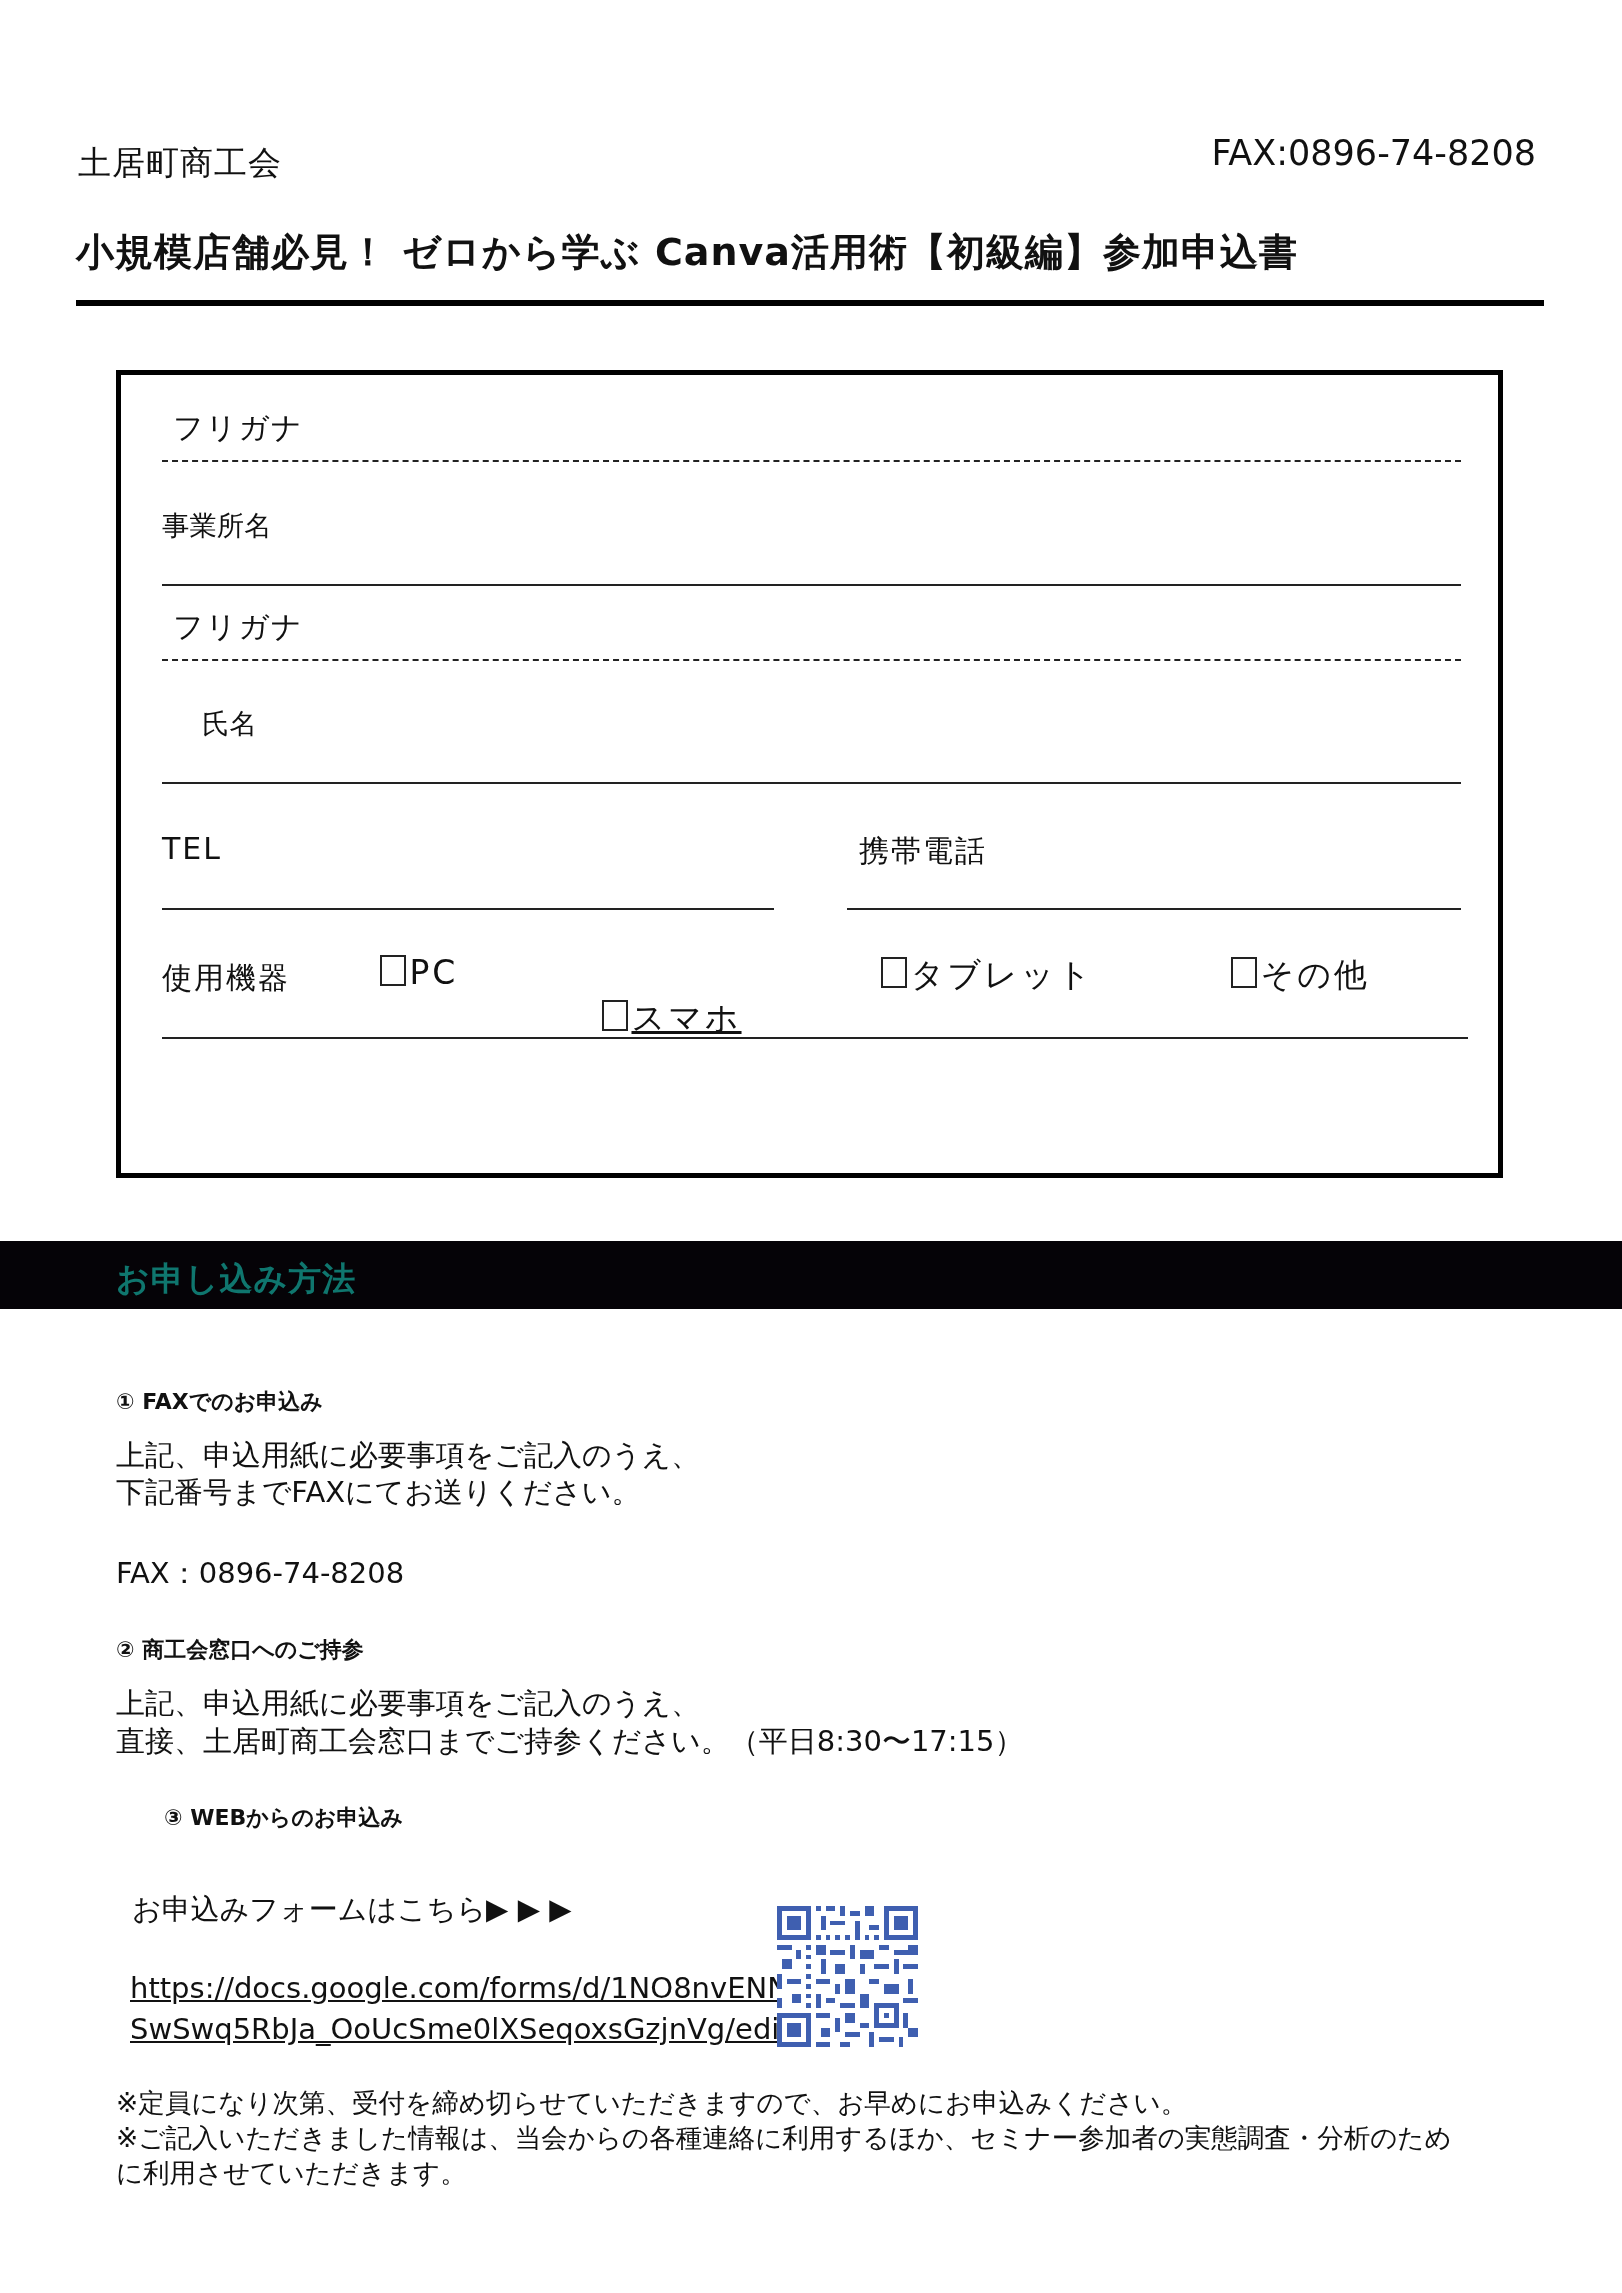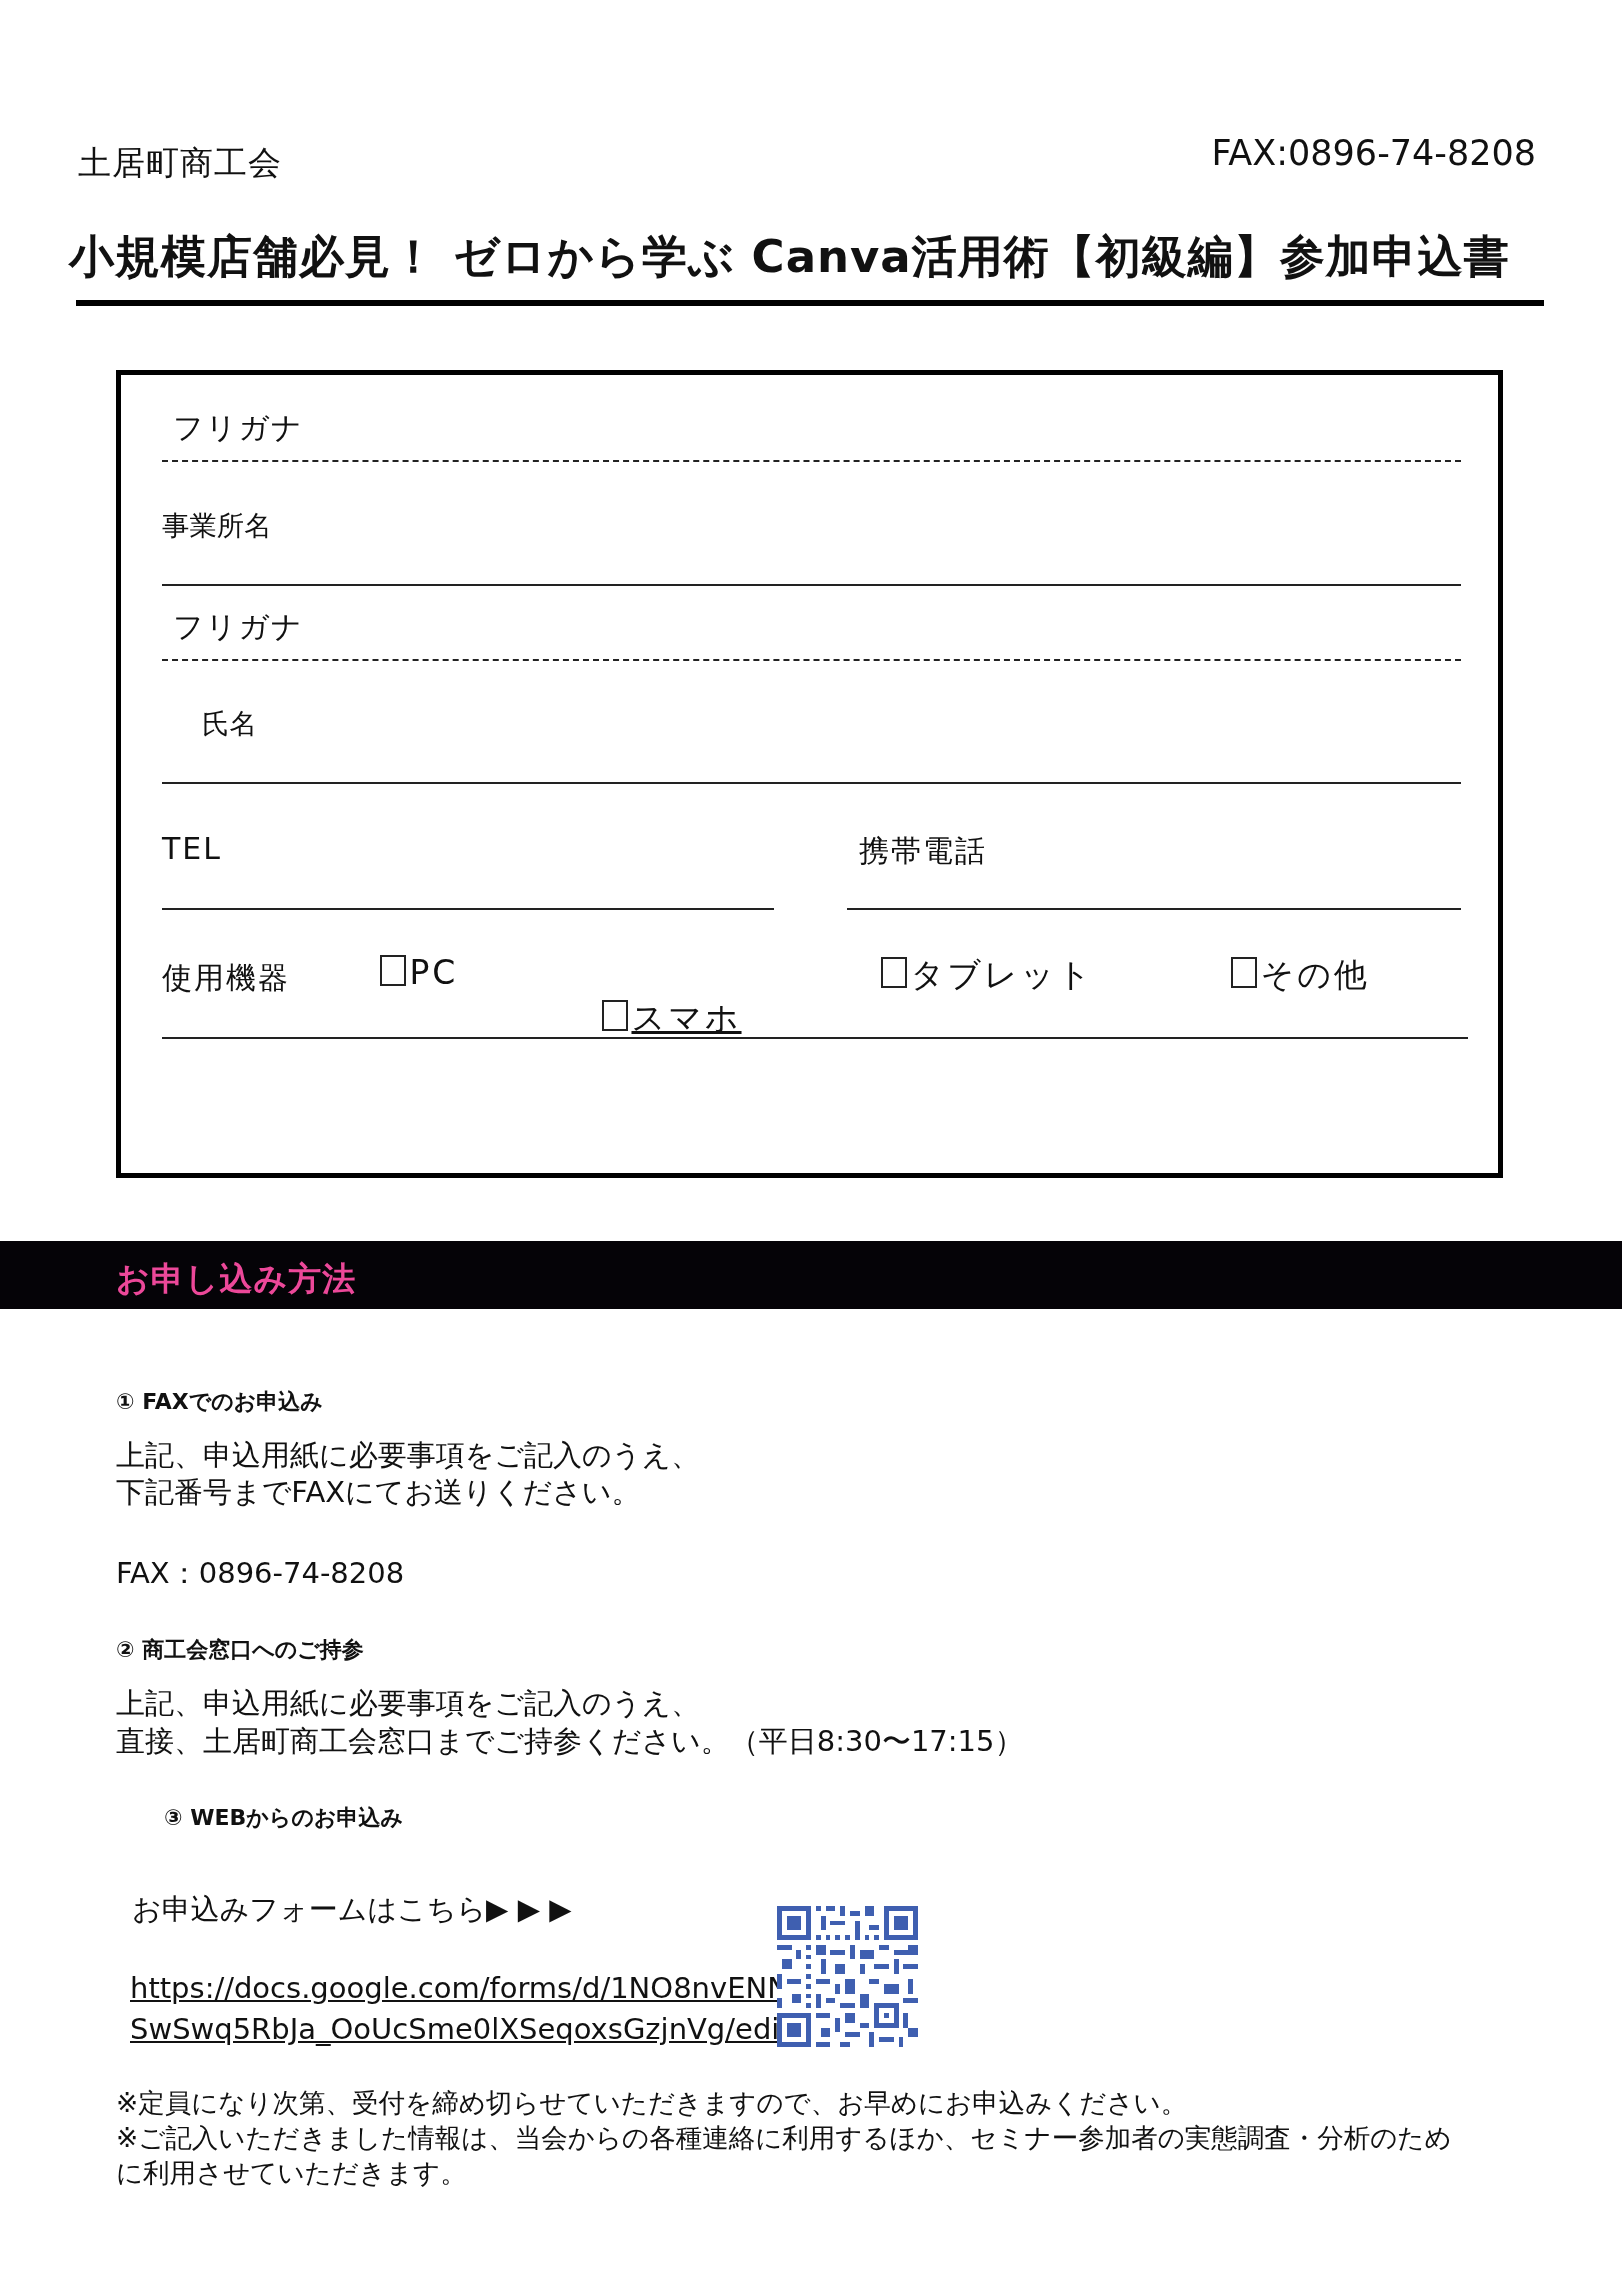--- a/index.html
+++ b/index.html
@@ -1,33 +1,33 @@
 <!DOCTYPE html>
 <html><head>
 <meta charset="utf-8">
 <style>
   html, body { margin: 0; padding: 0; background: #ffffff; }
   body { width: 1622px; height: 2294px; position: relative; overflow: hidden;
          font-family: "DejaVu Sans", "Liberation Sans", sans-serif; color: #111; }
   .abs { position: absolute; }
   .org { left: 78px; top: 141px; font-size: 33px; font-weight: 400; letter-spacing: 1px; }
   .fax-top { right: 86px; top: 133px; font-size: 35px; font-weight: 400; }
-  .title { left: 69px; top: 227px; font-size: 45px; font-weight: 700; letter-spacing: 1px; white-space: nowrap; }
+  .title { left: 76px; top: 227px; font-size: 38px; font-weight: 700; letter-spacing: 1px; white-space: nowrap; }
   .title-rule { left: 76px; top: 300px; width: 1468px; height: 5.9px; background: #000; }
 
   .form-box { left: 116px; top: 370px; width: 1377px; height: 798px; border: 5.9px solid #000; background: #fff; }
   .f-label { font-size: 27.4px; }
   .f-label.small { font-size: 30px; letter-spacing: 2px; }
   .dash-line { height: 0; border-top: 2px dashed #222; }
   .solid-line { height: 0; border-top: 2.9px solid #222; }
   .dev-opt { font-size: 33px; letter-spacing: 2.9px; }
   .box-glyph { display: inline-block; width: 21.6px; height: 27.4px; border: 2px solid #222; vertical-align: -2px; margin-right: 3.9px; }
 
   .band { left: 0; top: 1241px; width: 1622px; height: 68px; background: #050307; }
-  .band-text { left: 116px; top: 1257px; font-size: 33px; font-weight: 700; color: #ec4899; letter-spacing: 1px; }
+  .band-text { left: 116px; top: 1257px; font-size: 33px; font-weight: 700; color: #0f766e; letter-spacing: 1px; }
 
   .h-sec { font-size: 22px; font-weight: 700; white-space: nowrap; }
   .p-sec { font-size: 29px; line-height: 49px; white-space: nowrap; text-align: center; }
   .url { font-size: 29px; text-decoration: underline; line-height: 41px; text-align: center; white-space: nowrap; }
   .qr { left: 777px; top: 1906px; width: 141px; height: 141px; }
   .notes { left: 116px; top: 2085px; font-size: 26.5px; line-height: 35px; }
 </style>
 </head>
 <body>
 

